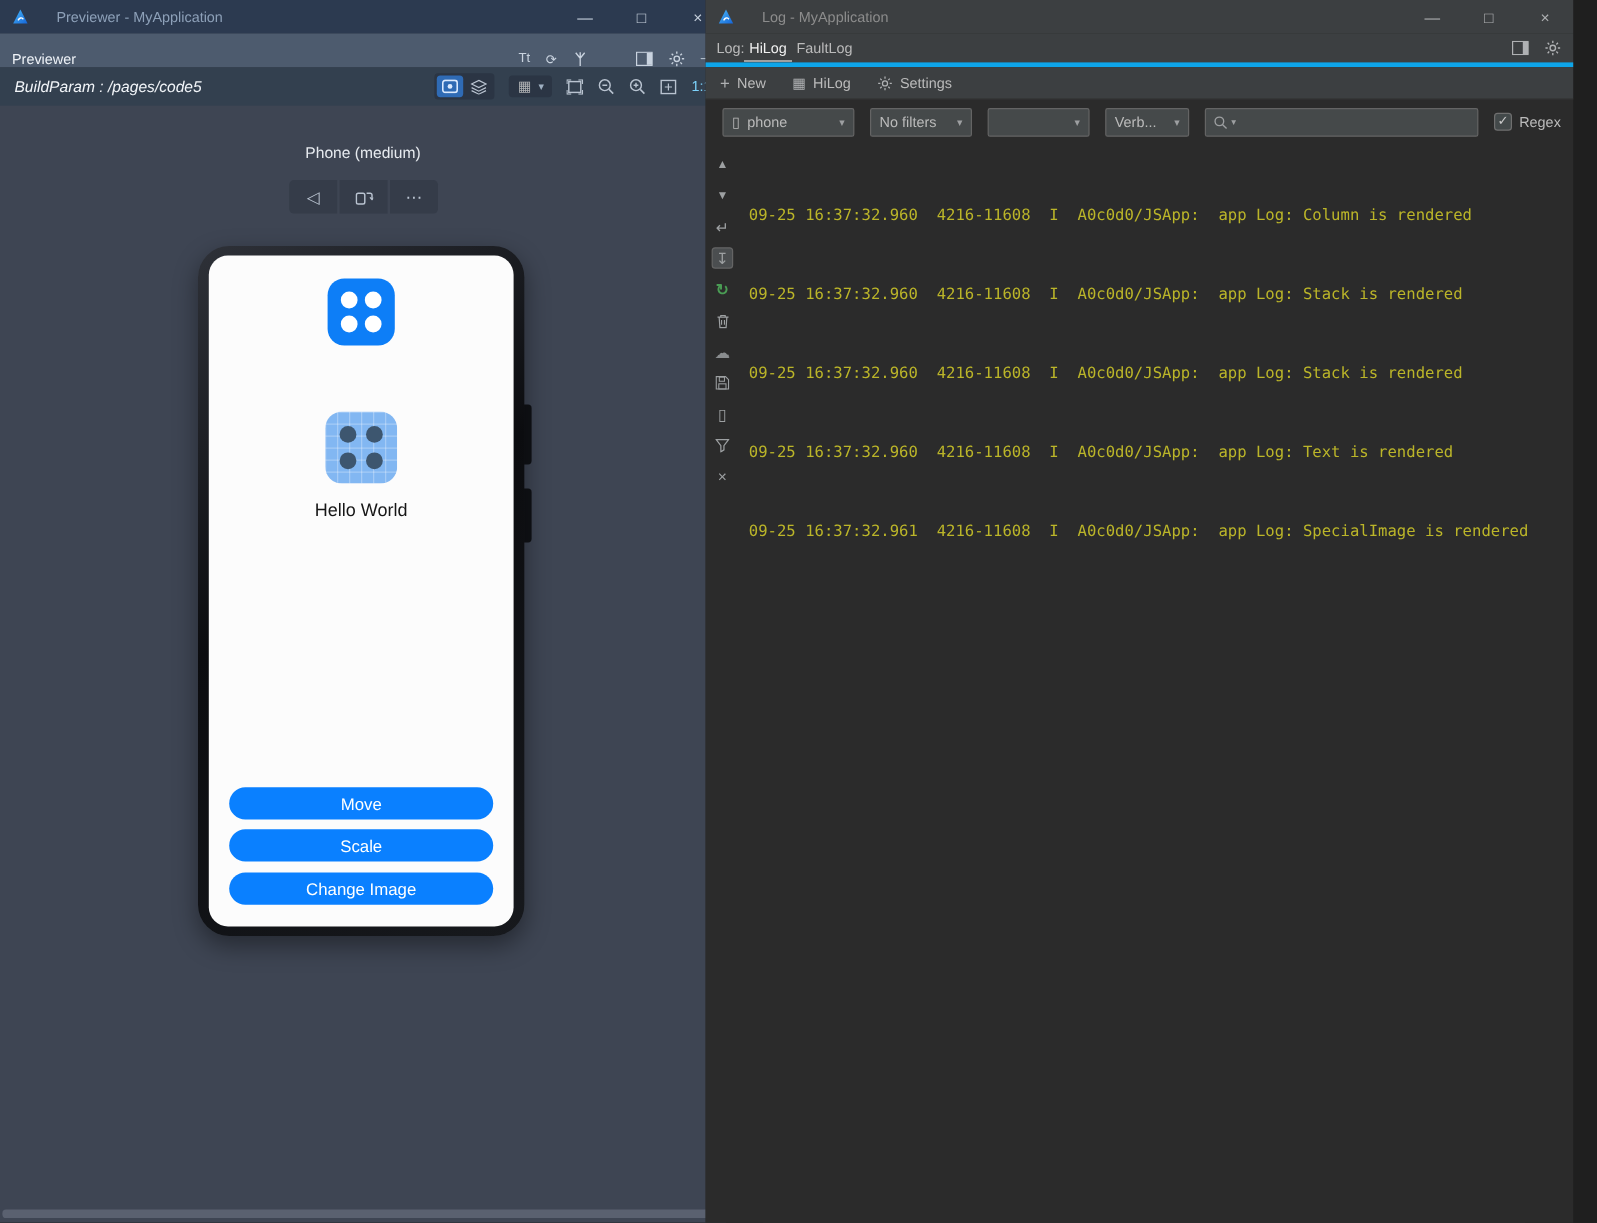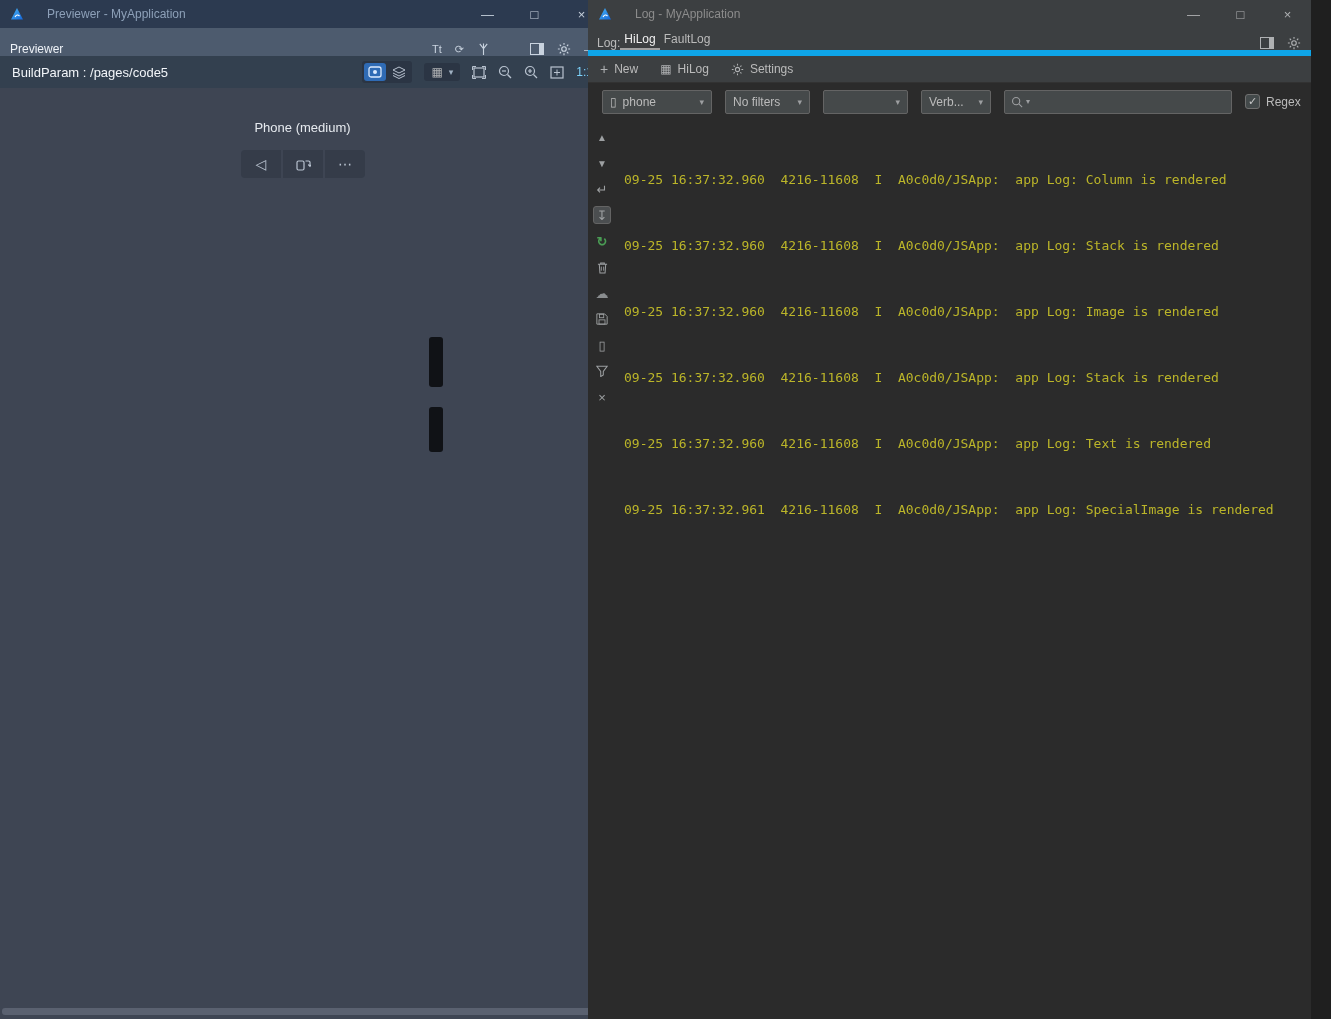--- a/index.html
+++ b/index.html
@@ -19,21 +19,21 @@
   
   #left-win .titlebar { background:#2c3a50; }
   #left-win .tb-title { color:#8da0b8; }
   #left-win .win-btn { color:#c6d0dc; }
   .lw-tabrow { height:28px; background:#4d5b6e; display:flex; align-items:flex-end; flex:none; }
   .lw-tab { color:#eef2f7; font-size:12px; margin-left:10px; }
   .tabrow-icons { margin-left:auto; display:flex; align-items:center; gap:13px; padding-right:10px; color:#c9d3df; }
   .tabrow-icons .ico { display:flex; align-items:center; justify-content:center; font-size:11px; }
   .tabrow-sep { width:14px; }
   .lw-buildrow { height:32px; background:#33404f; display:flex; align-items:center; padding:0 12px; flex:none; }
-  .build-text { color:#f2f5f9; font-size:13px; white-space:nowrap; }
+  .build-text { color:#f2f5f9; font-size:13px; white-space:nowrap;font-style:italic; }
   .build-icons { margin-left:auto; display:flex; align-items:center; gap:12px; color:#b9c3d0; }
   .seg-group { display:flex; background:#2b3544; border-radius:3px; padding:2px; gap:2px; }
   .seg-btn { width:22px; height:18px; display:flex; align-items:center; justify-content:center; border-radius:3px; }
   .seg-btn.active { background:#2f6bb5; }
   .grid-dd { display:flex; align-items:center; background:#2b3544; border-radius:3px; padding:2px 7px; gap:6px; font-size:12px; }
   .build-ico { display:flex; align-items:center; justify-content:center; }
   .zoom-ratio { font-size:12px; color:#7dd3fc; }
 
   .preview { position:relative; flex:1; }
   .device-label { position:absolute; top:32px; left:0; width:100%; text-align:center; color:#e6eaef; font-size:13px; }
@@ -60,21 +60,21 @@
   .app-icon2 .dot { position:absolute; width:14px; height:14px; border-radius:50%; background:#3d566f; }
   .hello { position:absolute; top:204px; left:0; width:100%; text-align:center; color:#161616; font-size:15px; }
   .screen-btn { position:absolute; left:17px; width:220px; height:27px; background:#0a80ff; border-radius:14px;
                 color:#ffffff; font-size:14px; display:flex; align-items:center; justify-content:center; cursor:default; }
   .hscroll { position:absolute; left:2px; bottom:4px; width:592px; height:7px; background:#5a6170; border-radius:3px; }
 
   
   #right-win .titlebar { background:#3c3f41; }
   #right-win .tb-title { color:#8c8c8c; }
   #right-win .win-btn { color:#afb1b3; }
-  .rw-tabrow { height:28px; background:#3c3f41; border-bottom:6px solid #0ea5e9; display:flex; align-items:flex-end; font-size:12px; flex:none; }
+  .rw-tabrow { height:28px; background:#3c3f41; border-bottom:4px solid #0ea5e9; display:flex; align-items:center; font-size:12px; flex:none; }
   .log-label { color:#bbbbbb; margin-left:9px; }
   .rw-tab { height:100%; display:flex; align-items:center; padding:0 4px; color:#bbbbbb; }
   .rw-tab.active { color:#f0f0f0; box-shadow:inset 0 -2px 0 #a0a0a0; }
   .rw-tabrow .tabrow-icons { color:#afb1b3; }
   .rw-toolbar { height:27px; background:#3c3f41; border-bottom:1px solid #323232; display:flex; align-items:center; font-size:12px; color:#bbbbbb; gap:22px; padding-left:12px; flex:none; }
   .tbar-item { display:flex; align-items:center; gap:6px; }
   .plus-ico { font-size:14px; color:#afb1b3; }
   .grid-ico { font-size:12px; color:#afb1b3; }
 
   .filter-row { height:37px; display:flex; align-items:center; padding-left:14px; gap:13px; background:#2b2b2b; flex:none; }
@@ -224,20 +224,40 @@
           </svg>
       </span>
       <span class="dc-btn">
           <span>⋯</span>
         </span>
     </div>
 
     <div class="side-nub" id="nub1"></div>
     <div class="side-nub" id="nub2"></div>
 
+    <div class="phone">
+      <div class="screen">
+        <div class="app-icon1">
+          <span class="dot" style="left:11px;top:11px;"></span>
+          <span class="dot" style="left:31px;top:11px;"></span>
+          <span class="dot" style="left:11px;top:31px;"></span>
+          <span class="dot" style="left:31px;top:31px;"></span>
+        </div>
+        <div class="app-icon2">
+          <span class="dot" style="left:12px;top:12px;"></span>
+          <span class="dot" style="left:34px;top:12px;"></span>
+          <span class="dot" style="left:12px;top:34px;"></span>
+          <span class="dot" style="left:34px;top:34px;"></span>
+        </div>
+        <div class="hello">Hello World</div>
+        <div class="screen-btn" style="top:443px;">Move</div>
+        <div class="screen-btn" style="top:478px;">Scale</div>
+        <div class="screen-btn" style="top:514px;">Change Image</div>
+      </div>
+    </div>
 
     <div class="hscroll"></div>
   </div>
 </div>
 
 <div class="window" id="right-win">
 
   <div class="titlebar">
     <svg class="tb-logo" viewBox="0 0 16 16">
       <defs>
@@ -380,19 +400,18 @@
             <path d="M1 1.5 h12 L8.5 7.5 v4 l-3 2 v-6 Z" fill="none" stroke="currentColor" stroke-width="1.2"></path>
           </svg>
       </span>
       <span class="ls-icon">
           <span>×</span>
         </span>
     </div>
     <div class="log-lines">
       <div class="log-line">09-25 16:37:32.960  4216-11608  I  A0c0d0/JSApp:  app Log: Column is rendered</div>
       <div class="log-line">09-25 16:37:32.960  4216-11608  I  A0c0d0/JSApp:  app Log: Stack is rendered</div>
-      <div class="log-line">09-25 16:37:32.960  4216-11608  I  A0c0d0/JSApp:  app Log: Image is rendered</div>
       <div class="log-line">09-25 16:37:32.960  4216-11608  I  A0c0d0/JSApp:  app Log: Stack is rendered</div>
       <div class="log-line">09-25 16:37:32.960  4216-11608  I  A0c0d0/JSApp:  app Log: Text is rendered</div>
       <div class="log-line">09-25 16:37:32.961  4216-11608  I  A0c0d0/JSApp:  app Log: SpecialImage is rendered</div>
     </div>
   </div>
 </div>
 
 </body></html>

